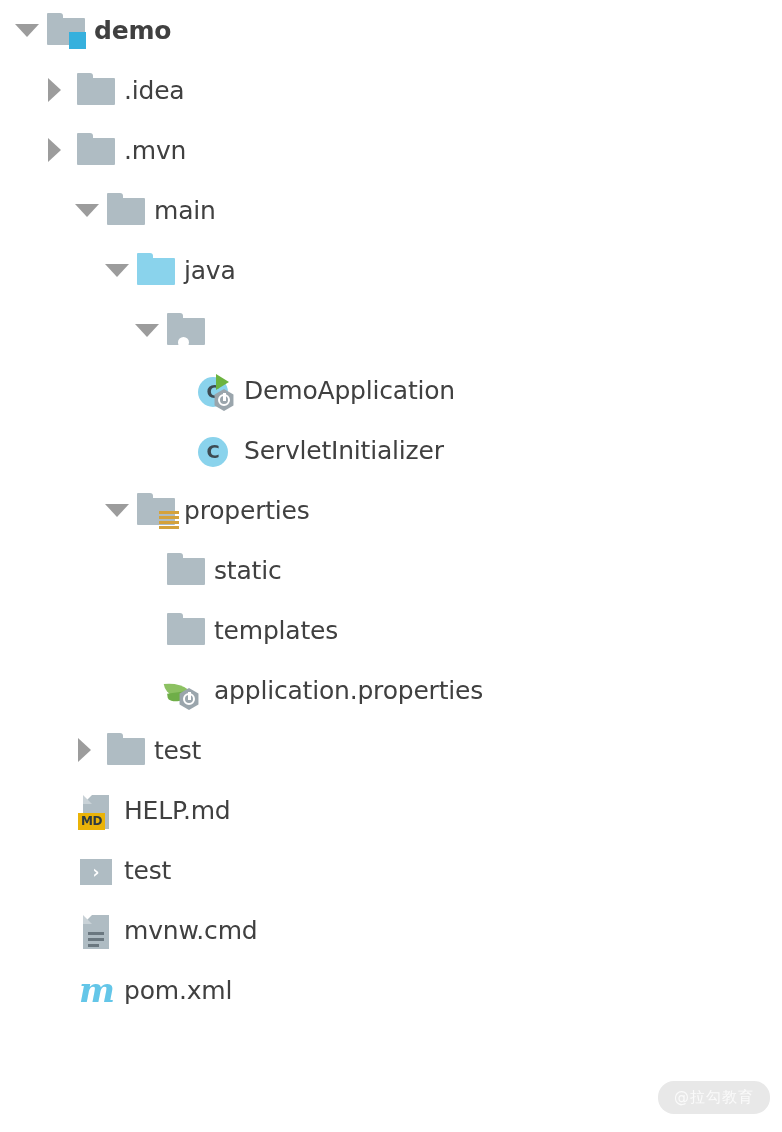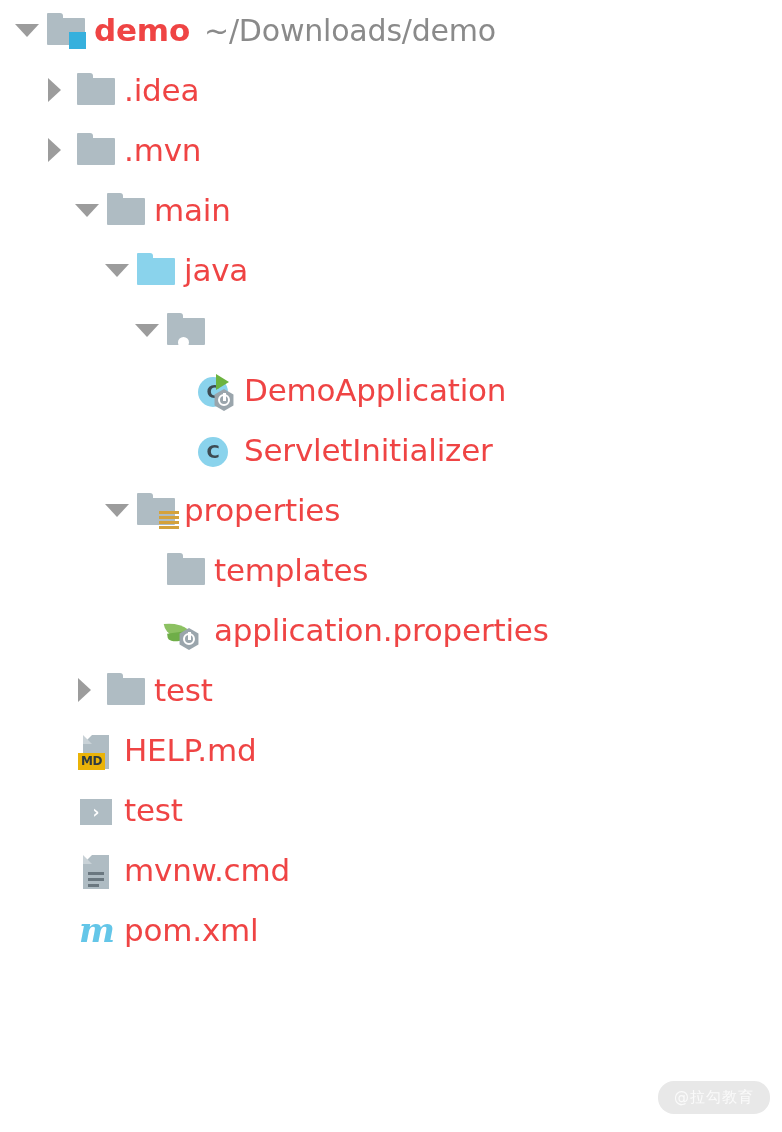--- a/index.html
+++ b/index.html
@@ -318,23 +318,23 @@
     font-size: 34px;
     font-style: italic;
     font-weight: 700;
     line-height: 40px;
     text-align: center;
     font-family: "DejaVu Serif", "Liberation Serif", serif;
   }
 
   
   .label {
-    font-size: 31px;
+    font-size: 25px;
     line-height: 1;
-    color: #ef4444;
+    color: #404040;
     letter-spacing: -0.2px;
     text-align: right;
   }
   .label.bold { font-weight: 700; }
   .path {
     font-size: 30px;
     color: #8a8a8a;
     margin-left: 14px;
     letter-spacing: -0.2px;
   }
@@ -358,21 +358,20 @@
 <div id="tree">
     <div class="row">
       <span class="indent" style="width: 10px;"></span>
       <span class="twisty down"></span>
       <span class="icon">
         <span class="folder">
           <span class="badge-module"></span>
         </span>
       </span>
       <span class="label bold">demo</span>
-      <span class="path">~/Downloads/demo</span>
     </div>
     <div class="row">
       <span class="indent" style="width: 40px;"></span>
       <span class="twisty right"></span>
       <span class="icon">
         <span class="folder"></span>
       </span>
       <span class="label">.idea</span>
     </div>
     <div class="row">
@@ -442,20 +441,28 @@
         </span>
       </span>
       <span class="label">properties</span>
     </div>
     <div class="row">
       <span class="indent" style="width: 130px;"></span>
       <span class="twisty none"></span>
       <span class="icon">
         <span class="folder"></span>
       </span>
+      <span class="label">static</span>
+    </div>
+    <div class="row">
+      <span class="indent" style="width: 130px;"></span>
+      <span class="twisty none"></span>
+      <span class="icon">
+        <span class="folder"></span>
+      </span>
       <span class="label">templates</span>
     </div>
     <div class="row">
       <span class="indent" style="width: 130px;"></span>
       <span class="twisty none"></span>
       <span class="icon">
         <span class="leaf"></span>
         <span class="badge-hex" style="left:14px;top:20px;">
           <i></i>
         </span>

